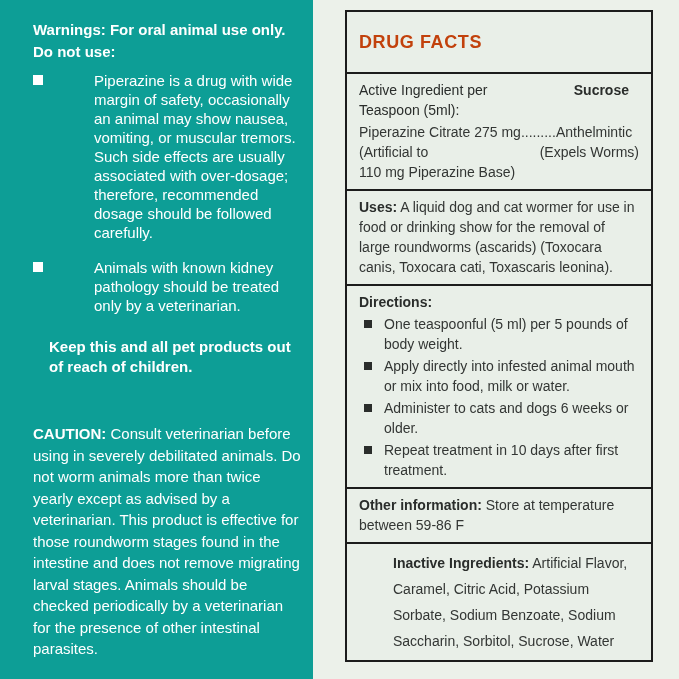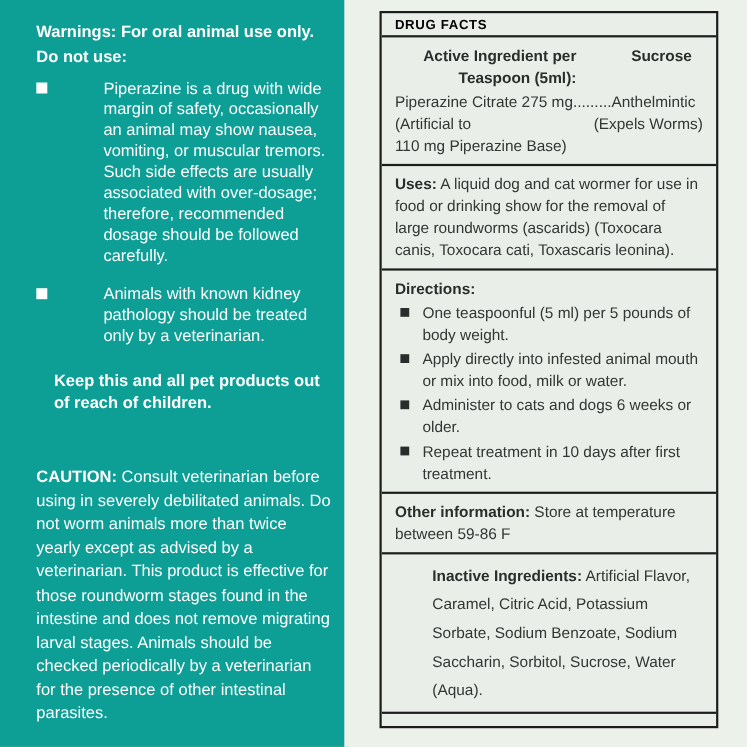--- a/index.html
+++ b/index.html
@@ -51,28 +51,28 @@
     overflow: hidden;
   }
   .df-section {
     padding: 6px 12px 7px 12px;
     border-top: 2px solid #1c1c1c;
     line-height: 20px;
   }
   .df-section:first-child { border-top: none; }
   .df-header {
     font-weight: bold;
-    font-size: 12px;
+    font-size: 18px;
     letter-spacing: 0.6px;
-    color: #000000;
-    padding: 0 12px;
+    color: #c2410c;
+    padding: 20px 12px;
   }
   .df-bold { font-weight: bold; color: #2a2d2b; }
   .active-head { display: flex; justify-content: space-between; margin-bottom: 2px; }
-  .active-label { font-weight: bold; width: 165px; color: #2a2d2b; text-align: right; }
+  .active-label { font-weight: normal; width: 165px; color: #2a2d2b; }
   .purpose-label { font-weight: bold; color: #2a2d2b; padding-right: 10px; }
   .leader-row { display: flex; white-space: nowrap; align-items: flex-end; }
   .leader-dots { overflow: hidden; flex: 0 1 auto; }
   .equiv-row { display: flex; justify-content: space-between; }
   .dir-item { display: flex; margin-top: 2px; }
   .dir-square {
     flex: 0 0 auto;
     width: 8px; height: 8px;
     background: #2a2d2b;
     margin: 6px 12px 0 5px;

